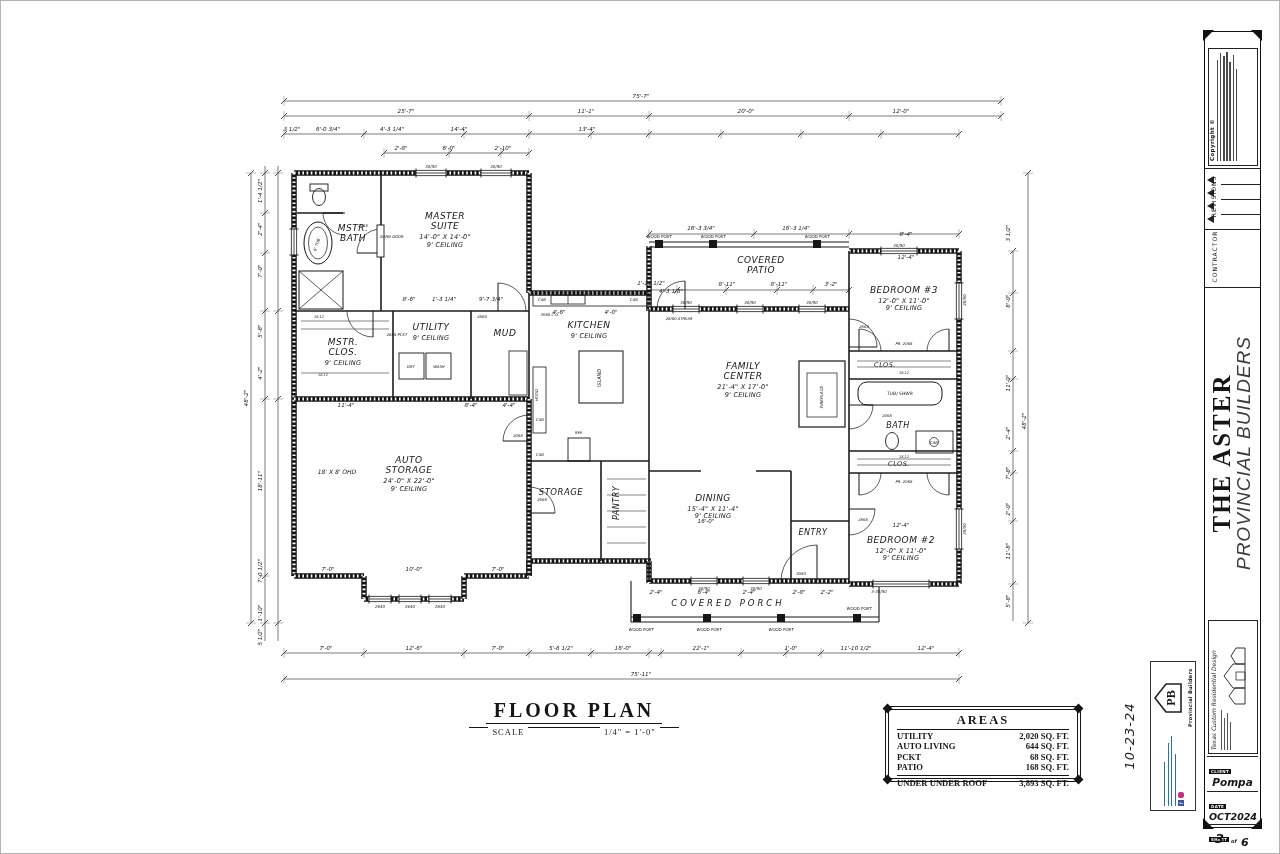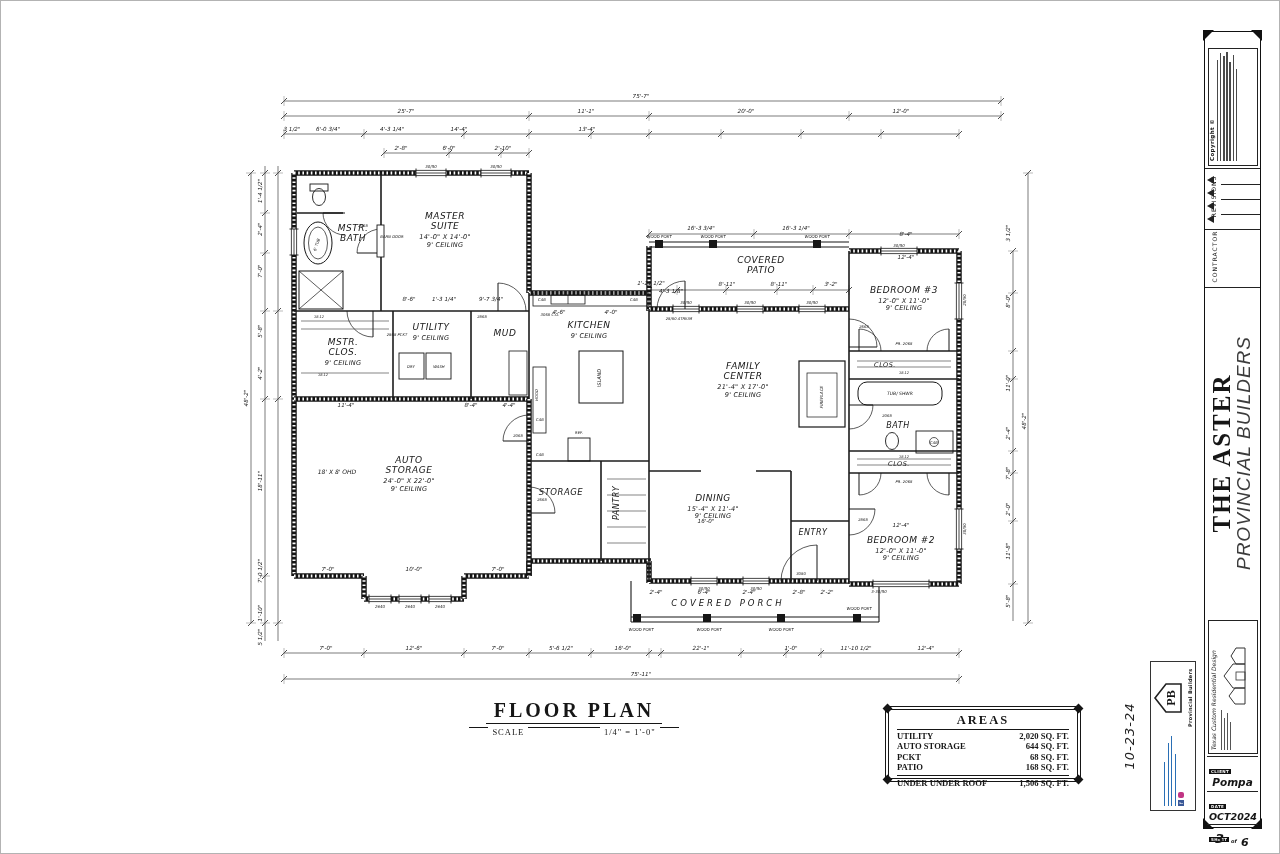--- a/index.html
+++ b/index.html
@@ -642,35 +642,35 @@
         <i class="corner c-tr"></i>
         <i class="corner c-bl"></i>
         <i class="corner c-br"></i>
       <h3>AREAS</h3>
       <div id="areas-rows">
           <div class="row">
             <span>UTILITY</span>
             <span>2,020 SQ. FT.</span>
           </div>
           <div class="row">
-            <span>AUTO STORAGE</span>
+            <span>AUTO LIVING</span>
             <span>644 SQ. FT.</span>
           </div>
           <div class="row">
             <span>PCKT</span>
             <span>68 SQ. FT.</span>
           </div>
           <div class="row">
             <span>PATIO</span>
             <span>168 SQ. FT.</span>
           </div>
         </div>
       <div class="row total">
         <span>UNDER UNDER ROOF</span>
-        <span>1,506 SQ. FT.</span>
+        <span>3,893 SQ. FT.</span>
       </div>
     </div>
   </div>
 
   <div class="datenote">10-23-24</div>
 
   <div class="logobox">
     <div class="contact">
       <div class="bl" style="width:60%"></div>
         <div class="bl" style="width:85%"></div>

